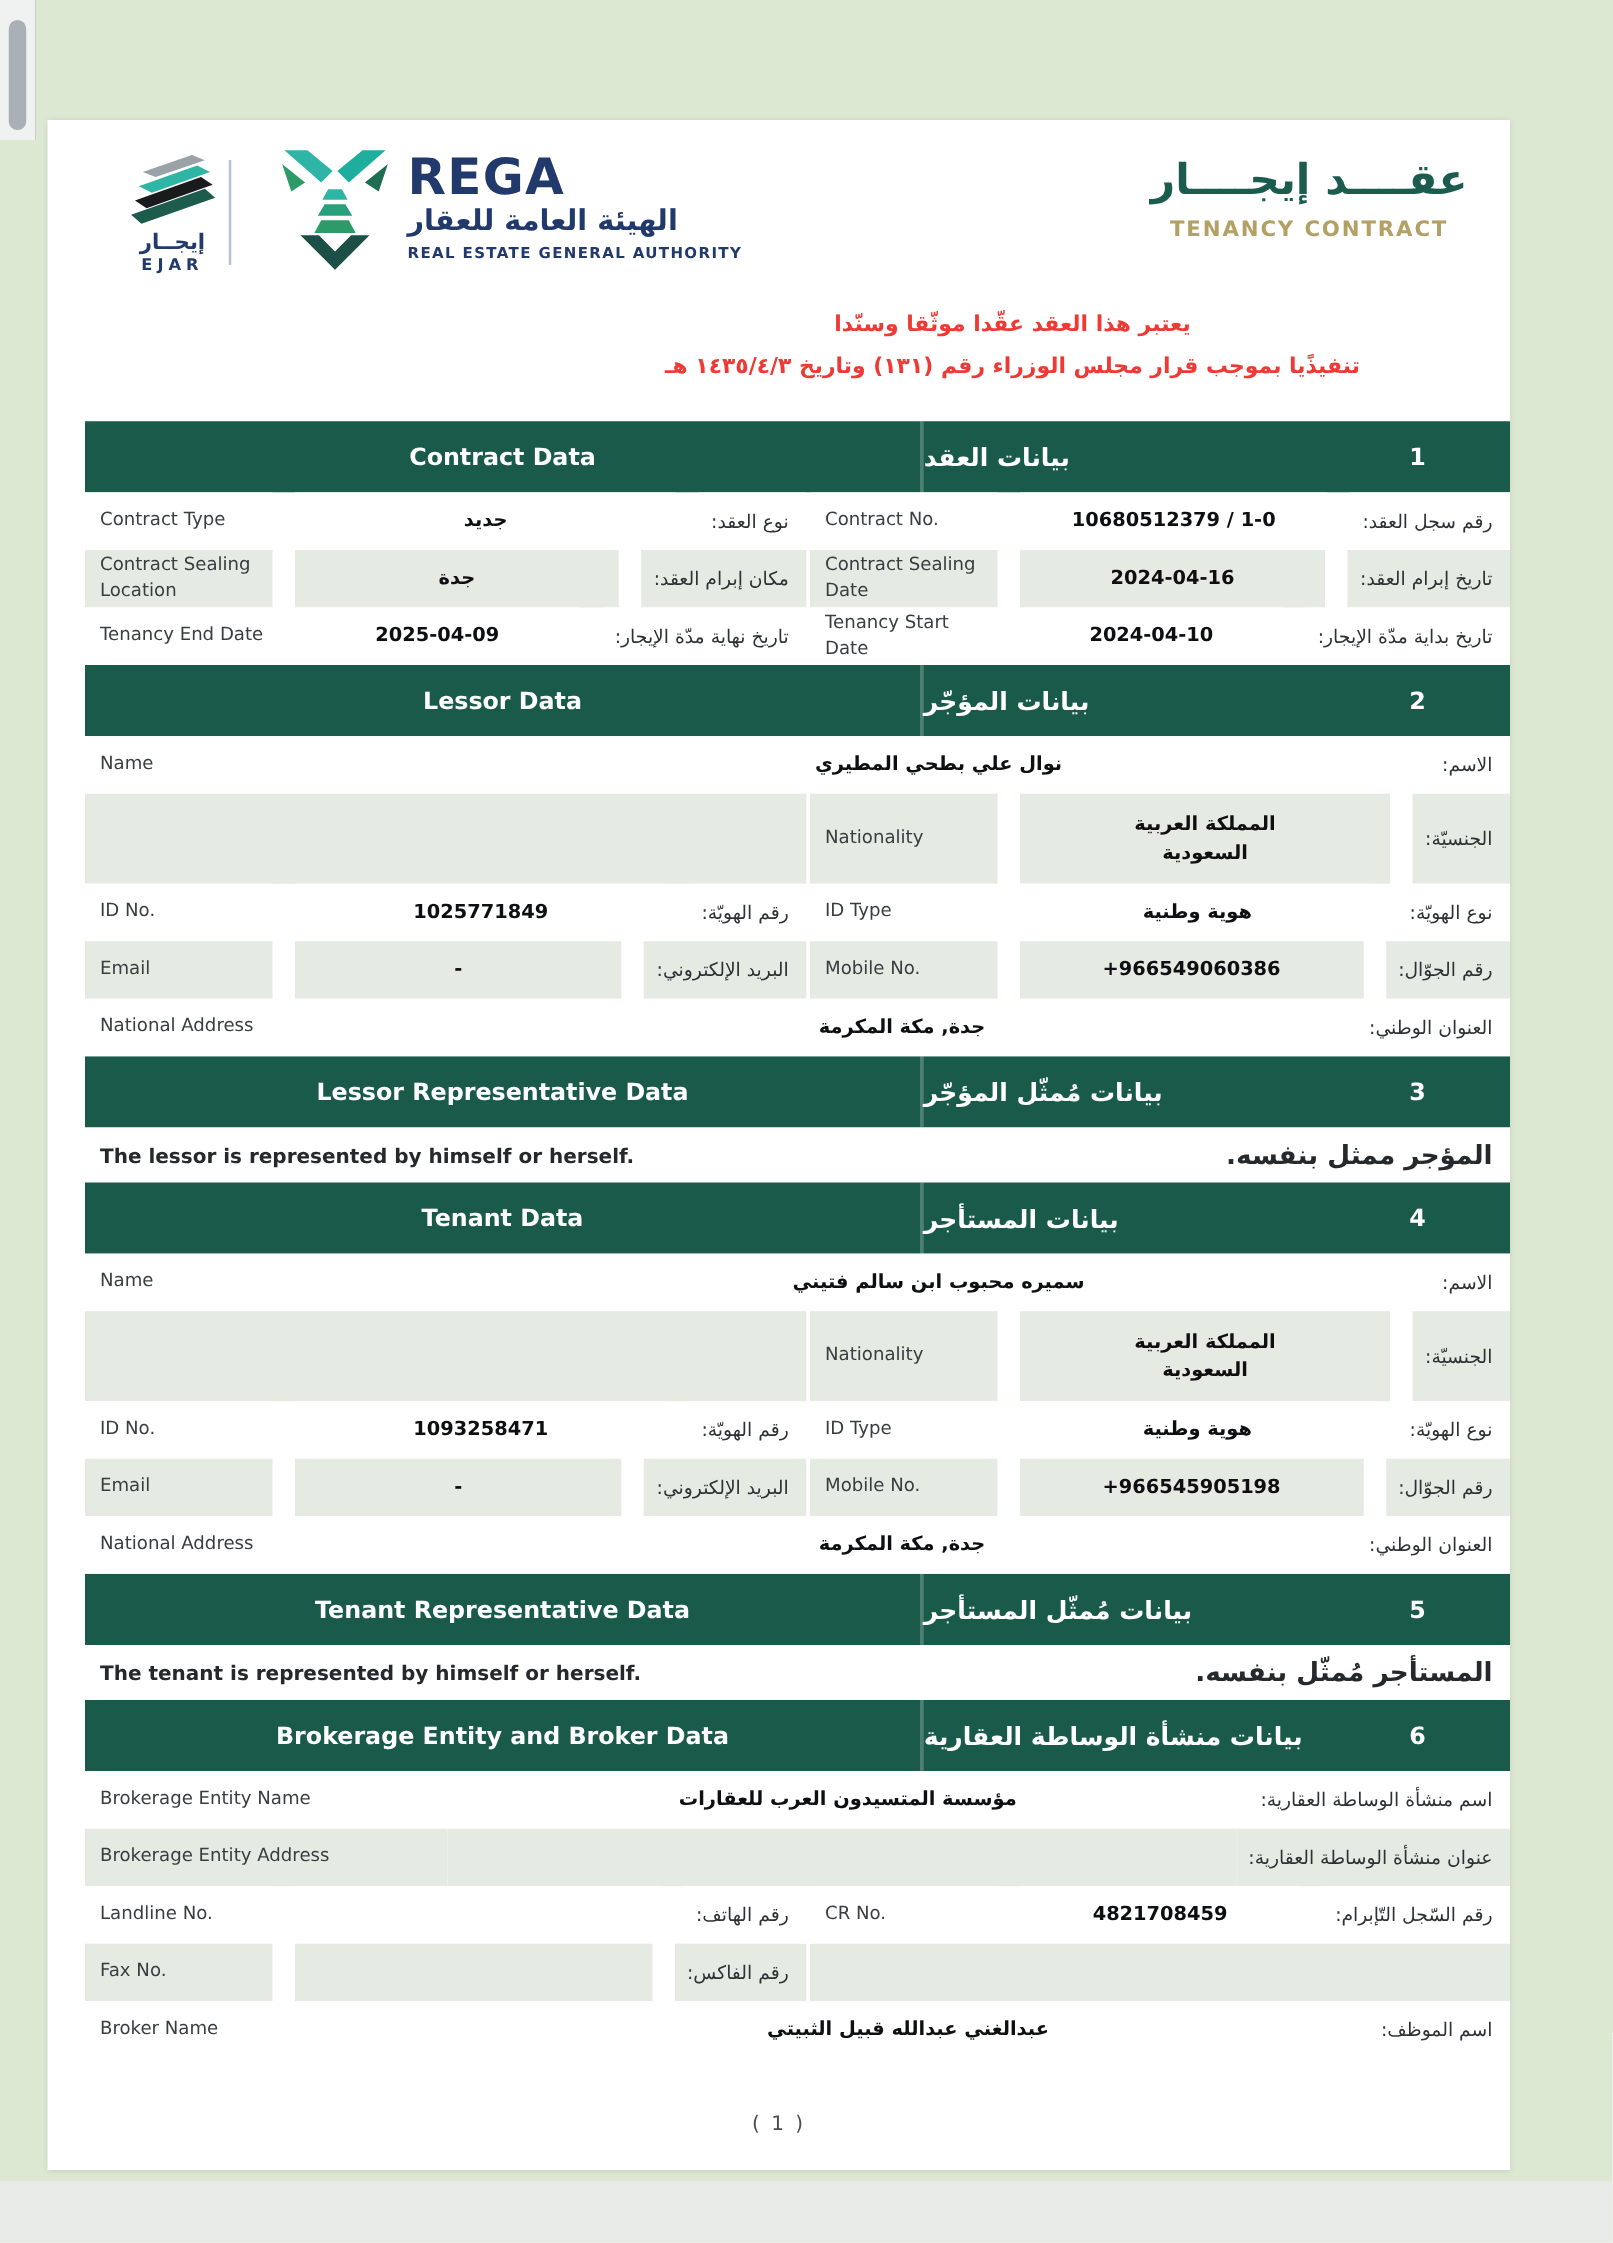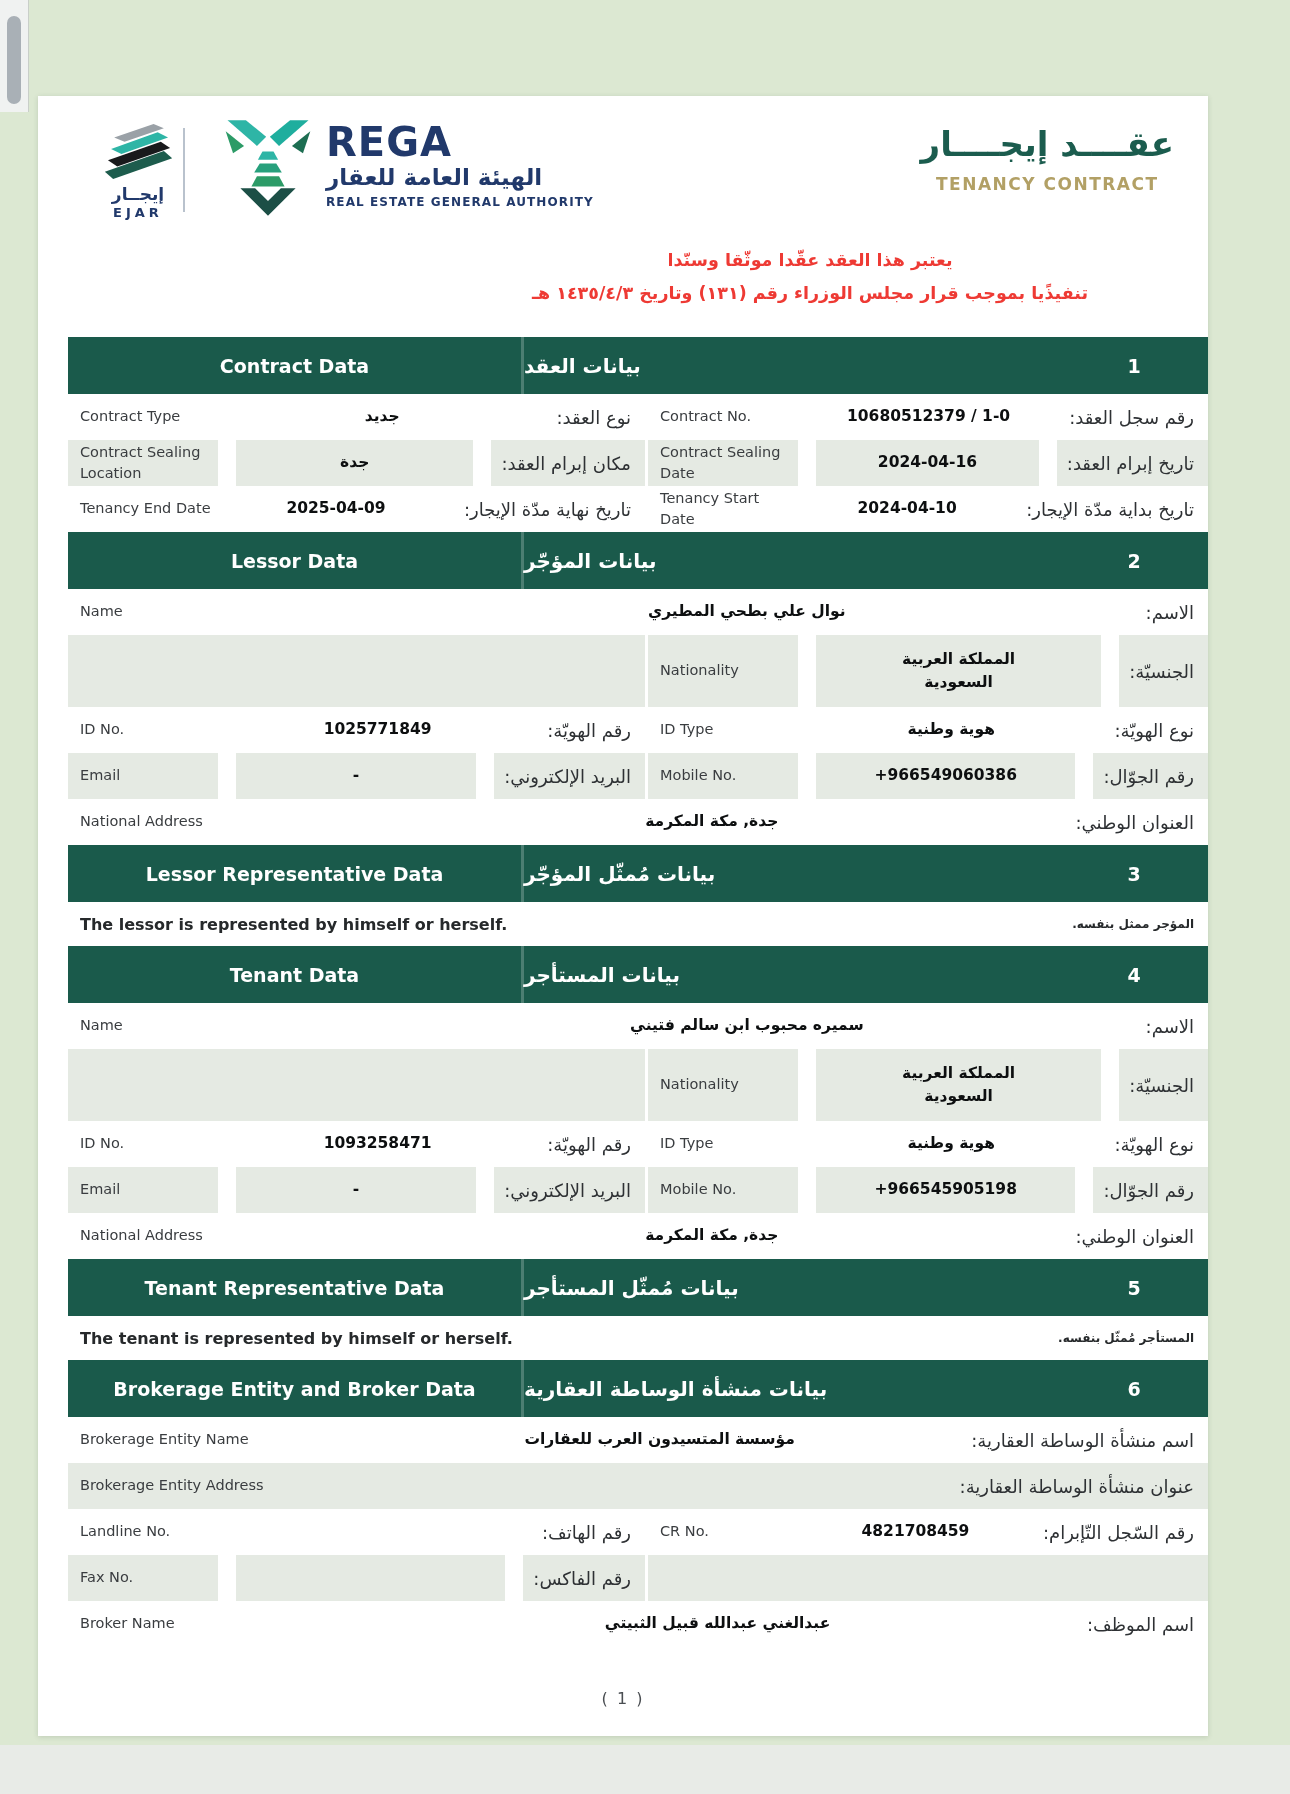--- a/index.html
+++ b/index.html
@@ -31,38 +31,38 @@
   .rega-ar{color:var(--navy);font-weight:bold;font-size:23px;line-height:1.2;margin-top:2px}
   .rega-en{color:var(--navy);font-weight:bold;font-size:12px;letter-spacing:1.1px;margin-top:3px}
   .doc-title{position:absolute;right:34px;top:28px;text-align:center}
   .doc-title-ar{color:var(--title-green);font-weight:bold;font-size:34px}
   .doc-title-en{color:var(--gold);font-weight:bold;font-size:17px;letter-spacing:1.5px;margin-top:10px}
   .notice{position:absolute;left:392px;top:148px;width:760px;text-align:center;color:var(--red);font-weight:bold;font-size:17.5px;line-height:33px;direction:rtl}
 
   
   .sections{margin-left:30px;width:1140px}
   .band{display:flex;background:var(--band-green);color:#fff;min-height:57px}
-  .band-en{width:456px;display:flex;align-items:center;justify-content:center;font-weight:bold;font-size:19px;border-right:3px solid rgba(255,255,255,.22)}
+  .band-en{width:671px;display:flex;align-items:center;justify-content:center;font-weight:bold;font-size:19px;border-right:3px solid rgba(255,255,255,.22)}
   .band-ar-cell{flex:1;display:flex;align-items:center;justify-content:flex-end;direction:rtl;font-weight:bold;font-size:20px}
   .band-num{width:148px;display:flex;align-items:center;justify-content:center;font-weight:bold;font-size:19px}
 
   .row{display:flex;background:#fff;min-height:46px}
   .row.gray .cell{background:var(--row-gray)}
   .row .half{display:flex;gap:18px}
   .half-l{width:577px;margin-right:3px}
   .half-r{flex:1}
   .cell{display:flex;align-items:center;background:#fff}
   .c-en{width:150px;padding-left:12px;color:var(--label-en);font-size:14.5px;line-height:1.45}
   .full .c-en{width:290px}
   .c-val{flex:1;justify-content:center;text-align:center;font-weight:bold;color:var(--ink);font-size:15.5px;line-height:1.5}
-  .c-ar{padding:0 14px 0 10px;justify-content:flex-end;direction:rtl;color:var(--label-ar);font-size:18px}
+  .c-ar{padding:0 14px 0 10px;justify-content:flex-end;direction:rtl;color:var(--label-ar);font-size:15px}
   .row.nat{min-height:72px}
   .row.note-row{min-height:44px;justify-content:space-between;align-items:center}
   .note-en{padding-left:12px;font-weight:600;color:#26292b;font-size:16px}
-  .note-ar{padding-right:14px;direction:rtl;font-weight:600;color:#26292b;font-size:12px}
+  .note-ar{padding-right:14px;direction:rtl;font-weight:600;color:#26292b;font-size:21px}
   .nat-val{max-width:150px;margin:0 auto}
   .single-gray{flex:1;background:var(--row-gray)}
 
   .page-footer{position:absolute;left:0;bottom:28px;width:100%;text-align:center;color:#4a4e52;font-size:16px;letter-spacing:2px}
 </style>
 </head>
 <body>
 
 <div class="scroll-corner">
   <div class="scroll-thumb"></div>

